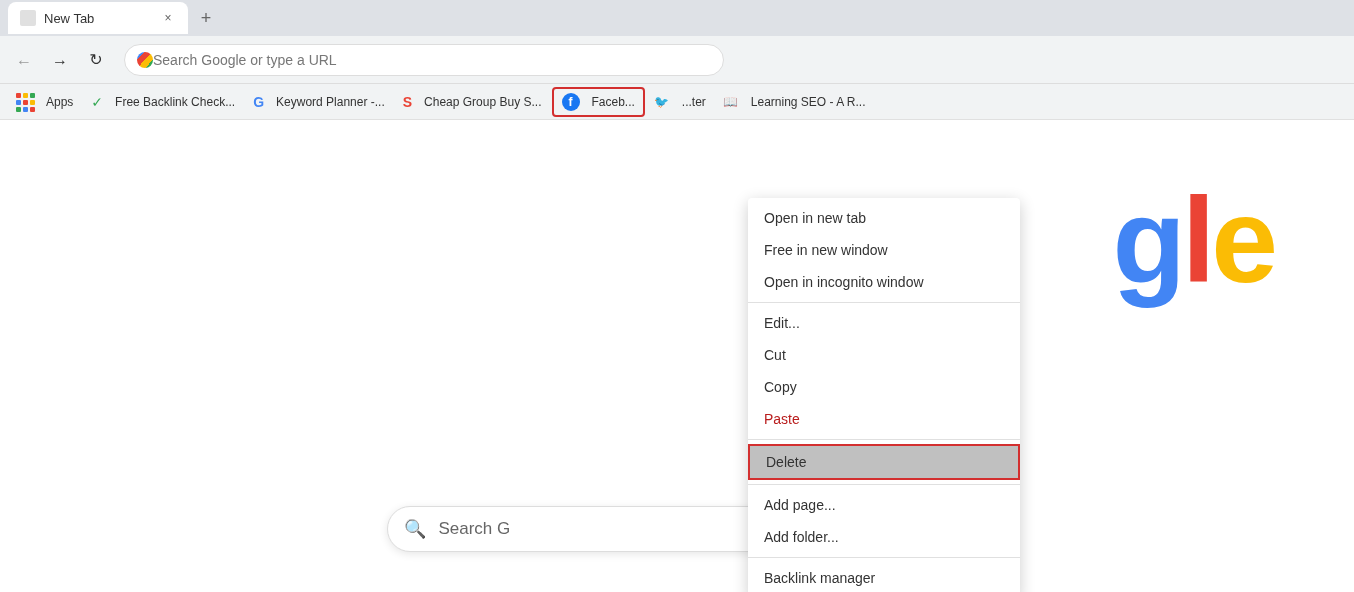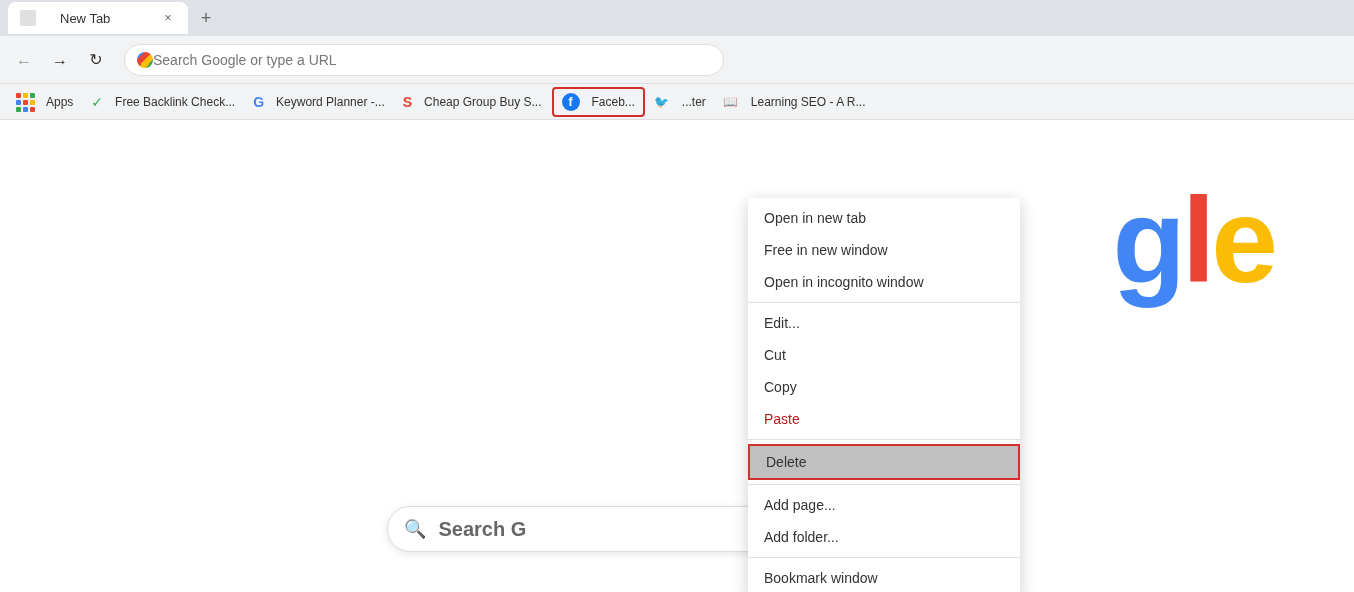--- a/index.html
+++ b/index.html
@@ -14,21 +14,21 @@
       padding: 0 8px;
       gap: 4px;
     }
     .tab {
       background: #fff;
       border-radius: 8px 8px 0 0;
       padding: 0 12px;
       height: 32px;
       display: flex;
       align-items: center;
-      gap: 24px;
+      gap: 8px;
       font-size: 13px;
       color: #333;
       min-width: 180px;
     }
     .tab-close {
       width: 16px; height: 16px;
       border-radius: 50%;
       display: flex; align-items: center; justify-content: center;
       font-size: 12px; color: #666;
       cursor: pointer;
@@ -159,21 +159,21 @@
       border-radius: 24px;
       border: 1px solid #ddd;
       box-shadow: 0 2px 8px rgba(0,0,0,0.1);
       display: flex;
       align-items: center;
       padding: 0 16px;
       gap: 12px;
       background: #fff;
     }
     .search-icon-circle { color: #9aa0a6; font-size: 18px; }
-    .search-text { font-size: 20px; color: #666; flex: 1; font-weight: bold; }
+    .search-text { font-size: 17px; color: #666; flex: 1; }
     .mic-icon { color: #4285F4; font-size: 20px; }
 
     
     .context-menu {
       position: absolute;
       top: 78px;
       left: 748px;
       background: #fff;
       border-radius: 4px;
       box-shadow: 0 4px 16px rgba(0,0,0,0.2);
@@ -351,18 +351,18 @@
     <div class="menu-item">
       <span>Add page...</span>
     </div>
     <div class="menu-item">
       <span>Add folder...</span>
     </div>
 
     <div class="menu-separator"></div>
 
     <div class="menu-item">
-      <span>Bookmark window</span>
+      <span>Backlink manager</span>
     </div>
 
   </div>
 
 </div>
 
 </body></html>

